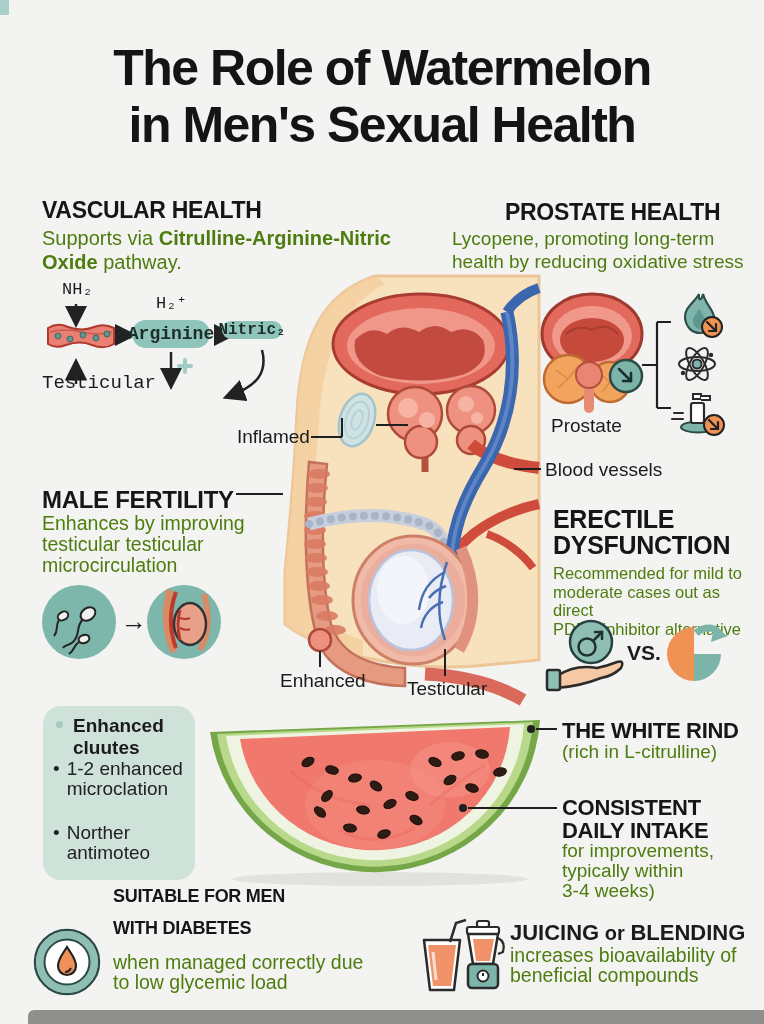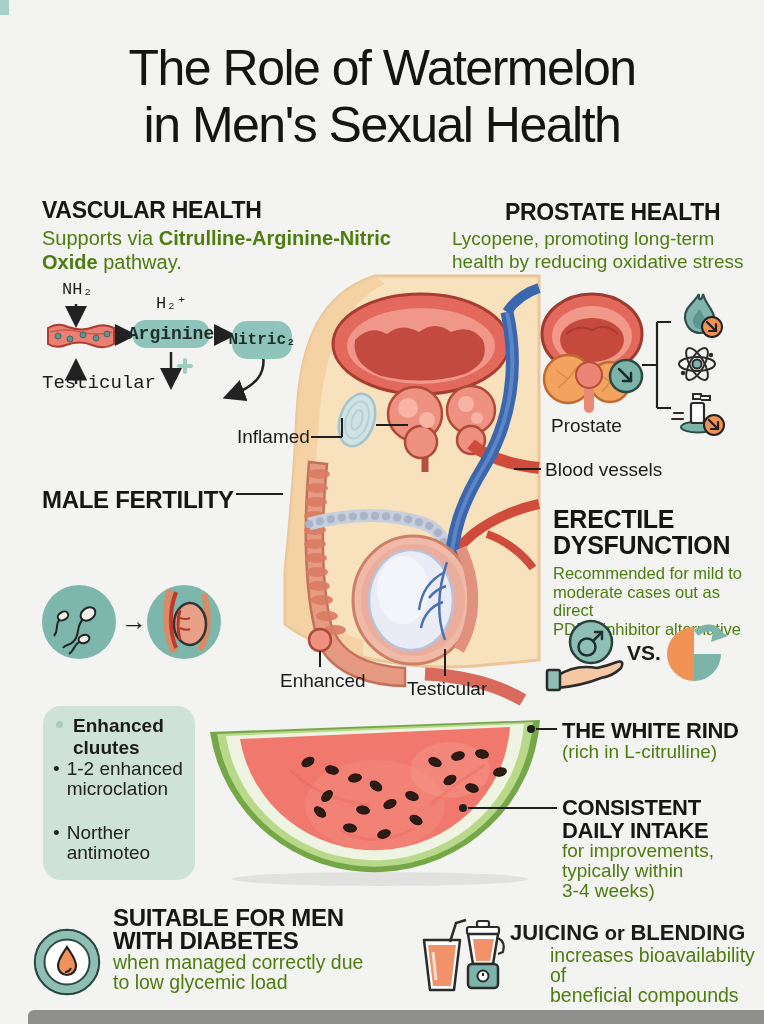--- a/index.html
+++ b/index.html
@@ -1,20 +1,20 @@
 <!DOCTYPE html>
 <html><head>
 <meta charset="utf-8">
 <style>
   html,body{margin:0;padding:0;background:#e8e8e6;}
   .page{position:relative;width:764px;height:1024px;margin:0 auto;background:#f3f3f1;
         overflow:hidden;font-family:"Liberation Sans","DejaVu Sans",sans-serif;color:#1b1b1b;}
   .abs{position:absolute;}
   .pre{white-space:pre-line;}
-  .title{left:0;right:0;top:40px;text-align:center;font-size:50px;font-weight:400;
+  .title{left:0;right:0;top:40px;text-align:center;font-size:50px;font-weight:700;
          line-height:57px;letter-spacing:-1.5px;color:#141414;}
   .h-sec{font-weight:800;color:#161616;letter-spacing:-0.3px;}
   .body-txt{color:#4d7c0f;}
   .pill{background:#8ec4ba;color:#1e2d2a;border-radius:15px;display:flex;align-items:center;
         justify-content:center;font-weight:700;}
   .lead-dot{width:7px;height:7px;border-radius:50%;background:#a9cabe;}
   .benefits{background:#cfe2da;border-radius:18px;}
   .benefit-item{display:flex;gap:7px;font-size:19px;line-height:20px;color:#222;}
   .bullet{font-size:19px;line-height:20px;}
   svg{display:block;overflow:visible;}
@@ -64,21 +64,21 @@
           <circle cx="24" cy="21" r="3"></circle>
           <circle cx="37" cy="17" r="3"></circle>
           <circle cx="50" cy="20" r="3"></circle>
           <circle cx="61" cy="16" r="3"></circle>
       </g>
     </svg>
     <span class="abs" style="left:32px;top:2px;font-size:17px;font-weight:500;">NH₂</span>
     <span class="abs" style="left:126px;top:14px;font-size:17px;font-weight:500;">H₂⁺</span>
     <span class="abs" style="left:12px;top:94px;font-size:19px;">Testicular</span>
     <div class="abs pill" style="left:102px;top:42px;width:78px;height:28px;font-size:18px;">Arginine</div>
-    <div class="abs pill" style="left:202px;top:43px;width:60px;height:38px;font-size:16px;">Nitric₂</div>
+    <div class="abs pill" style="left:192px;top:43px;width:60px;height:18px;font-size:16px;">Nitric₂</div>
   </div>
 
   <div class="abs h-sec" style="left:505px;top:199px;font-size:23px;">PROSTATE HEALTH</div>
   <div class="abs body-txt pre" style="left:452px;top:227px;font-size:19px;line-height:23px;">Lycopene, promoting long-term
 health by reducing oxidative stress</div>
 
   <svg class="abs" style="left:275px;top:272px;" width="270" height="435" viewBox="0 0 270 435">
     <path d="M100,4 C45,22 26,70 22,140 C19,210 14,260 10,300 L10,352 C60,390 150,398 200,394 L264,388 L264,4 Z" fill="#f8e1bd" stroke="#ecc598" stroke-width="3"></path>
     <path d="M100,4 C45,22 26,70 22,140 C19,210 14,260 10,300 L10,352 C30,367 58,378 88,384 L88,368 C55,360 40,338 38,300 C36,240 40,200 44,150 C48,80 70,30 110,12 Z" fill="#f3cf9f" opacity="0.85"></path>
     <path d="M34,190 C28,260 30,330 44,372 C58,404 100,414 130,414 L130,396 C96,394 66,384 56,352 C46,310 46,250 52,192 Z" fill="#e79a82" stroke="#c4715a" stroke-width="2.5"></path>
@@ -204,20 +204,23 @@
         <path d="M46,40 H39"></path>
     </g>
   </svg>
 
   <span class="abs" style="left:237px;top:426px;font-size:19px;">Inflamed</span>
   <span class="abs" style="left:545px;top:459px;font-size:19px;">Blood vessels</span>
   <span class="abs" style="left:280px;top:670px;font-size:19px;">Enhanced</span>
   <span class="abs" style="left:407px;top:678px;font-size:19px;">Testicular</span>
 
   <div class="abs h-sec" style="left:42px;top:486px;font-size:24px;">MALE FERTILITY</div>
+  <div class="abs body-txt pre" style="left:42px;top:513px;font-size:19.5px;line-height:21px;">Enhances by improving
+testicular testicular
+microcirculation</div>
   <svg class="abs" style="left:41px;top:584px;" width="76" height="76" viewBox="0 0 76 76">
     <circle cx="38" cy="38" r="37" fill="#7db6aa"></circle>
     <g stroke="#232323" stroke-width="2" fill="none">
       <path d="M42,35 C34,44 40,50 32,58 C28,62 24,60 22,64"></path>
       <path d="M18,36 C14,42 18,46 13,52"></path>
       <path d="M38,58 C32,62 34,66 28,70"></path>
     </g>
     <g fill="#eef1ec" stroke="#232323" stroke-width="2">
       <ellipse cx="47" cy="30" rx="8" ry="6" transform="rotate(-35 47 30)"></ellipse>
       <ellipse cx="22" cy="32" rx="5.5" ry="4" transform="rotate(-30 22 32)"></ellipse>
@@ -321,21 +324,21 @@
 typically within
 3-4 weeks)</div>
 
   <svg class="abs" style="left:32px;top:927px;" width="70" height="70" viewBox="0 0 70 70">
     <circle cx="35" cy="35" r="32" fill="#fff" stroke="#2c4a45" stroke-width="2.5"></circle>
     <circle cx="35" cy="35" r="27" fill="none" stroke="#8fbfb2" stroke-width="8"></circle>
     <circle cx="35" cy="35" r="22.5" fill="#fff" stroke="#2c4a45" stroke-width="2"></circle>
     <path d="M35,20 C30,28 26,32 26,39 A9,9 0 0 0 44,39 C44,32 40,28 35,20 Z" fill="#f0915c" stroke="#222" stroke-width="2.2"></path>
     <path d="M39,41 Q37,45 33,45" fill="none" stroke="#222" stroke-width="2"></path>
   </svg>
-  <div class="abs h-sec pre" style="left:113px;top:906px;font-size:24px;line-height:23px;">SUITABLE FOR MEN
+  <div class="abs h-sec pre" style="left:113px;top:880px;font-size:18px;line-height:32px;">SUITABLE FOR MEN
 WITH DIABETES</div>
   <div class="abs body-txt pre" style="left:113px;top:952px;font-size:19.5px;line-height:20px;">when managed correctly due
 to low glycemic load</div>
 
   <svg class="abs" style="left:418px;top:918px;" width="88" height="78" viewBox="0 0 88 78">
     <g>
       <path d="M6,22 L12,72 H36 L42,22 Z" fill="#fff" stroke="#2b2b2b" stroke-width="2.5" stroke-linejoin="round"></path>
       <path d="M10,27 L15,68 H33 L38,27 Z" fill="#f2926a"></path>
       <path d="M15,34 L18,62" stroke="#fff" stroke-width="3" opacity="0.7"></path>
       <path d="M32,24 L38,5 L48,2" fill="none" stroke="#2b2b2b" stroke-width="2.5"></path>
@@ -347,21 +350,21 @@
       <path d="M55,21 L58,43 H72 L76,21 Z" fill="#f2926a"></path>
       <path d="M80,20 Q88,24 85,34 L80,36" fill="none" stroke="#2b2b2b" stroke-width="2.2"></path>
       <rect x="50" y="46" width="30" height="24" rx="4" fill="#7cb4aa" stroke="#2b2b2b" stroke-width="2.5"></rect>
       <circle cx="65" cy="58" r="5.5" fill="#fff" stroke="#2b2b2b" stroke-width="2"></circle>
       <path d="M65,55 V58" stroke="#2b2b2b" stroke-width="2"></path>
     </g>
   </svg>
   <div class="abs" style="left:510px;top:920px;font-size:22px;">
     <b style="font-weight:800;">JUICING</b><span style="font-weight:600;font-size:20px;text-align:right;"> or </span><b style="font-weight:800;">BLENDING</b>
   </div>
-  <div class="abs body-txt pre" style="left:510px;top:945px;font-size:19.5px;line-height:20px;margin-left:40px;">increases bioavailability of
+  <div class="abs body-txt pre" style="left:510px;top:945px;font-size:19.5px;line-height:20px;">increases bioavailability of
 beneficial compounds</div>
 
   <svg class="abs" style="left:0;top:0;pointer-events:none;" width="764" height="1024">
     <g stroke="#1f1f1f" stroke-width="2" fill="none">
       <path d="M311,437 H342 M342,437 V418"></path>
       <path d="M376,425 H408"></path>
       <path d="M514,469 H541"></path>
       <path d="M236,494 H283"></path>
       <path d="M320,651 V667"></path>
       <path d="M445,649 V676"></path>

